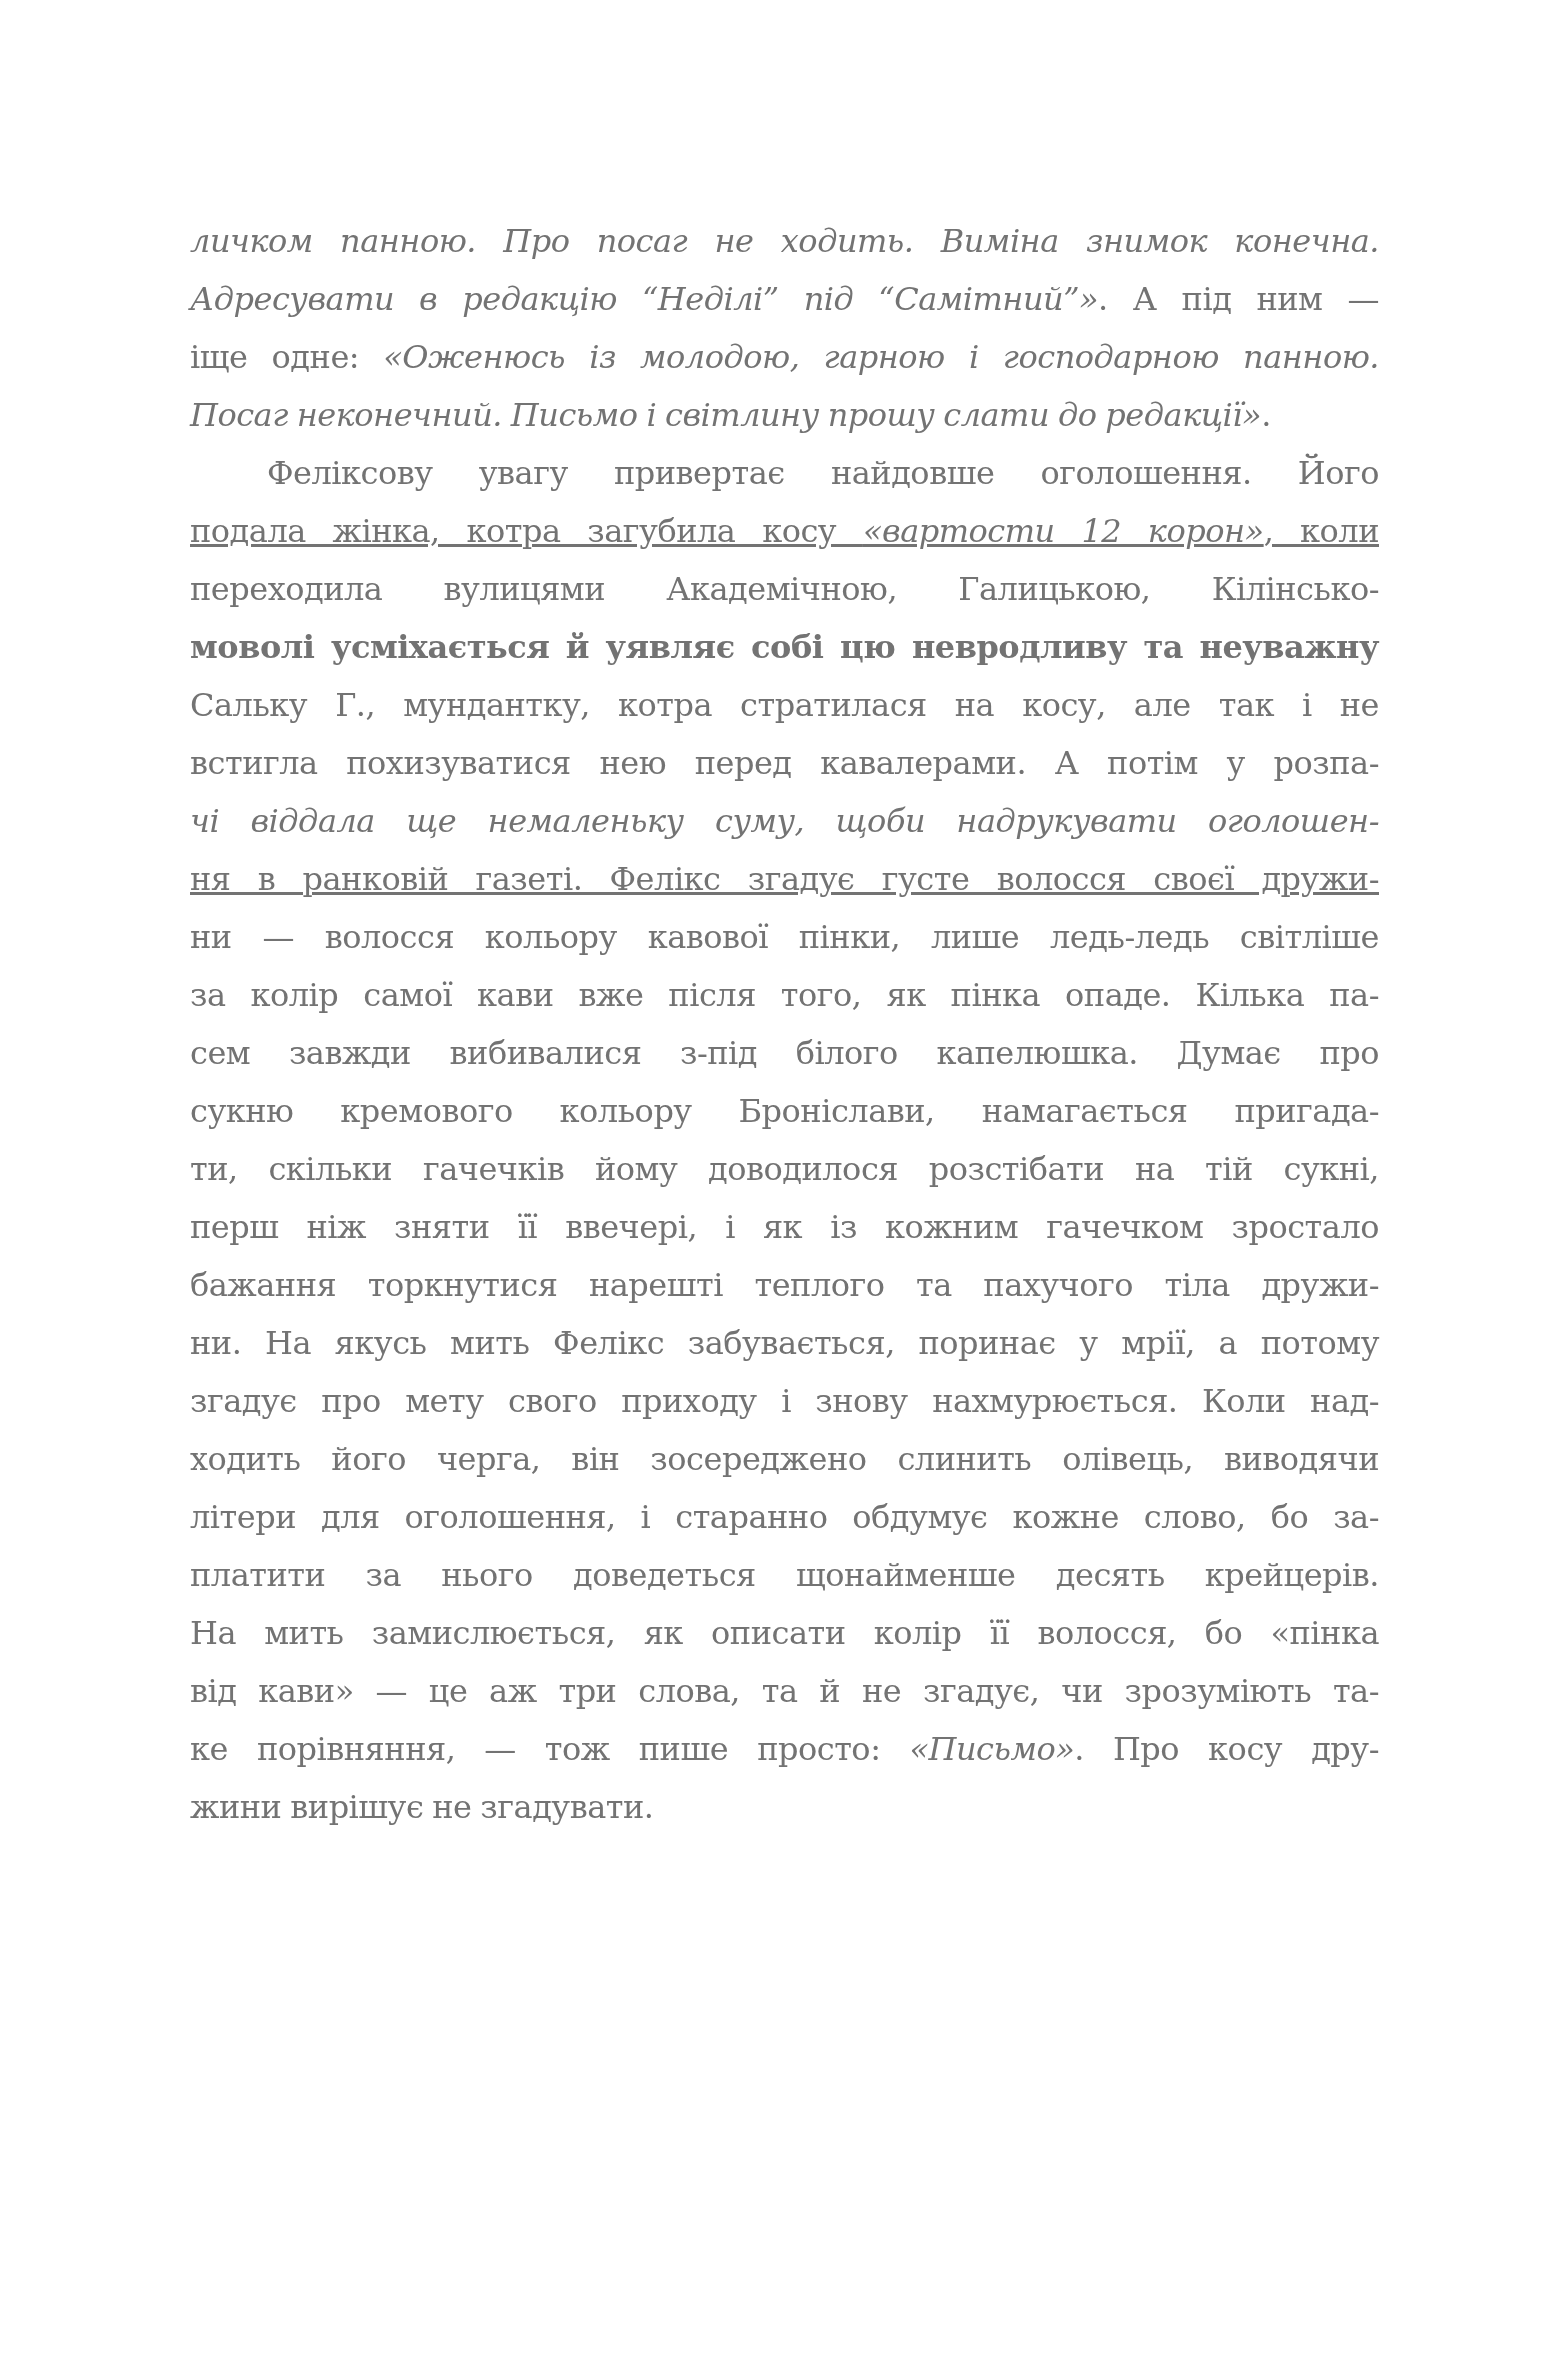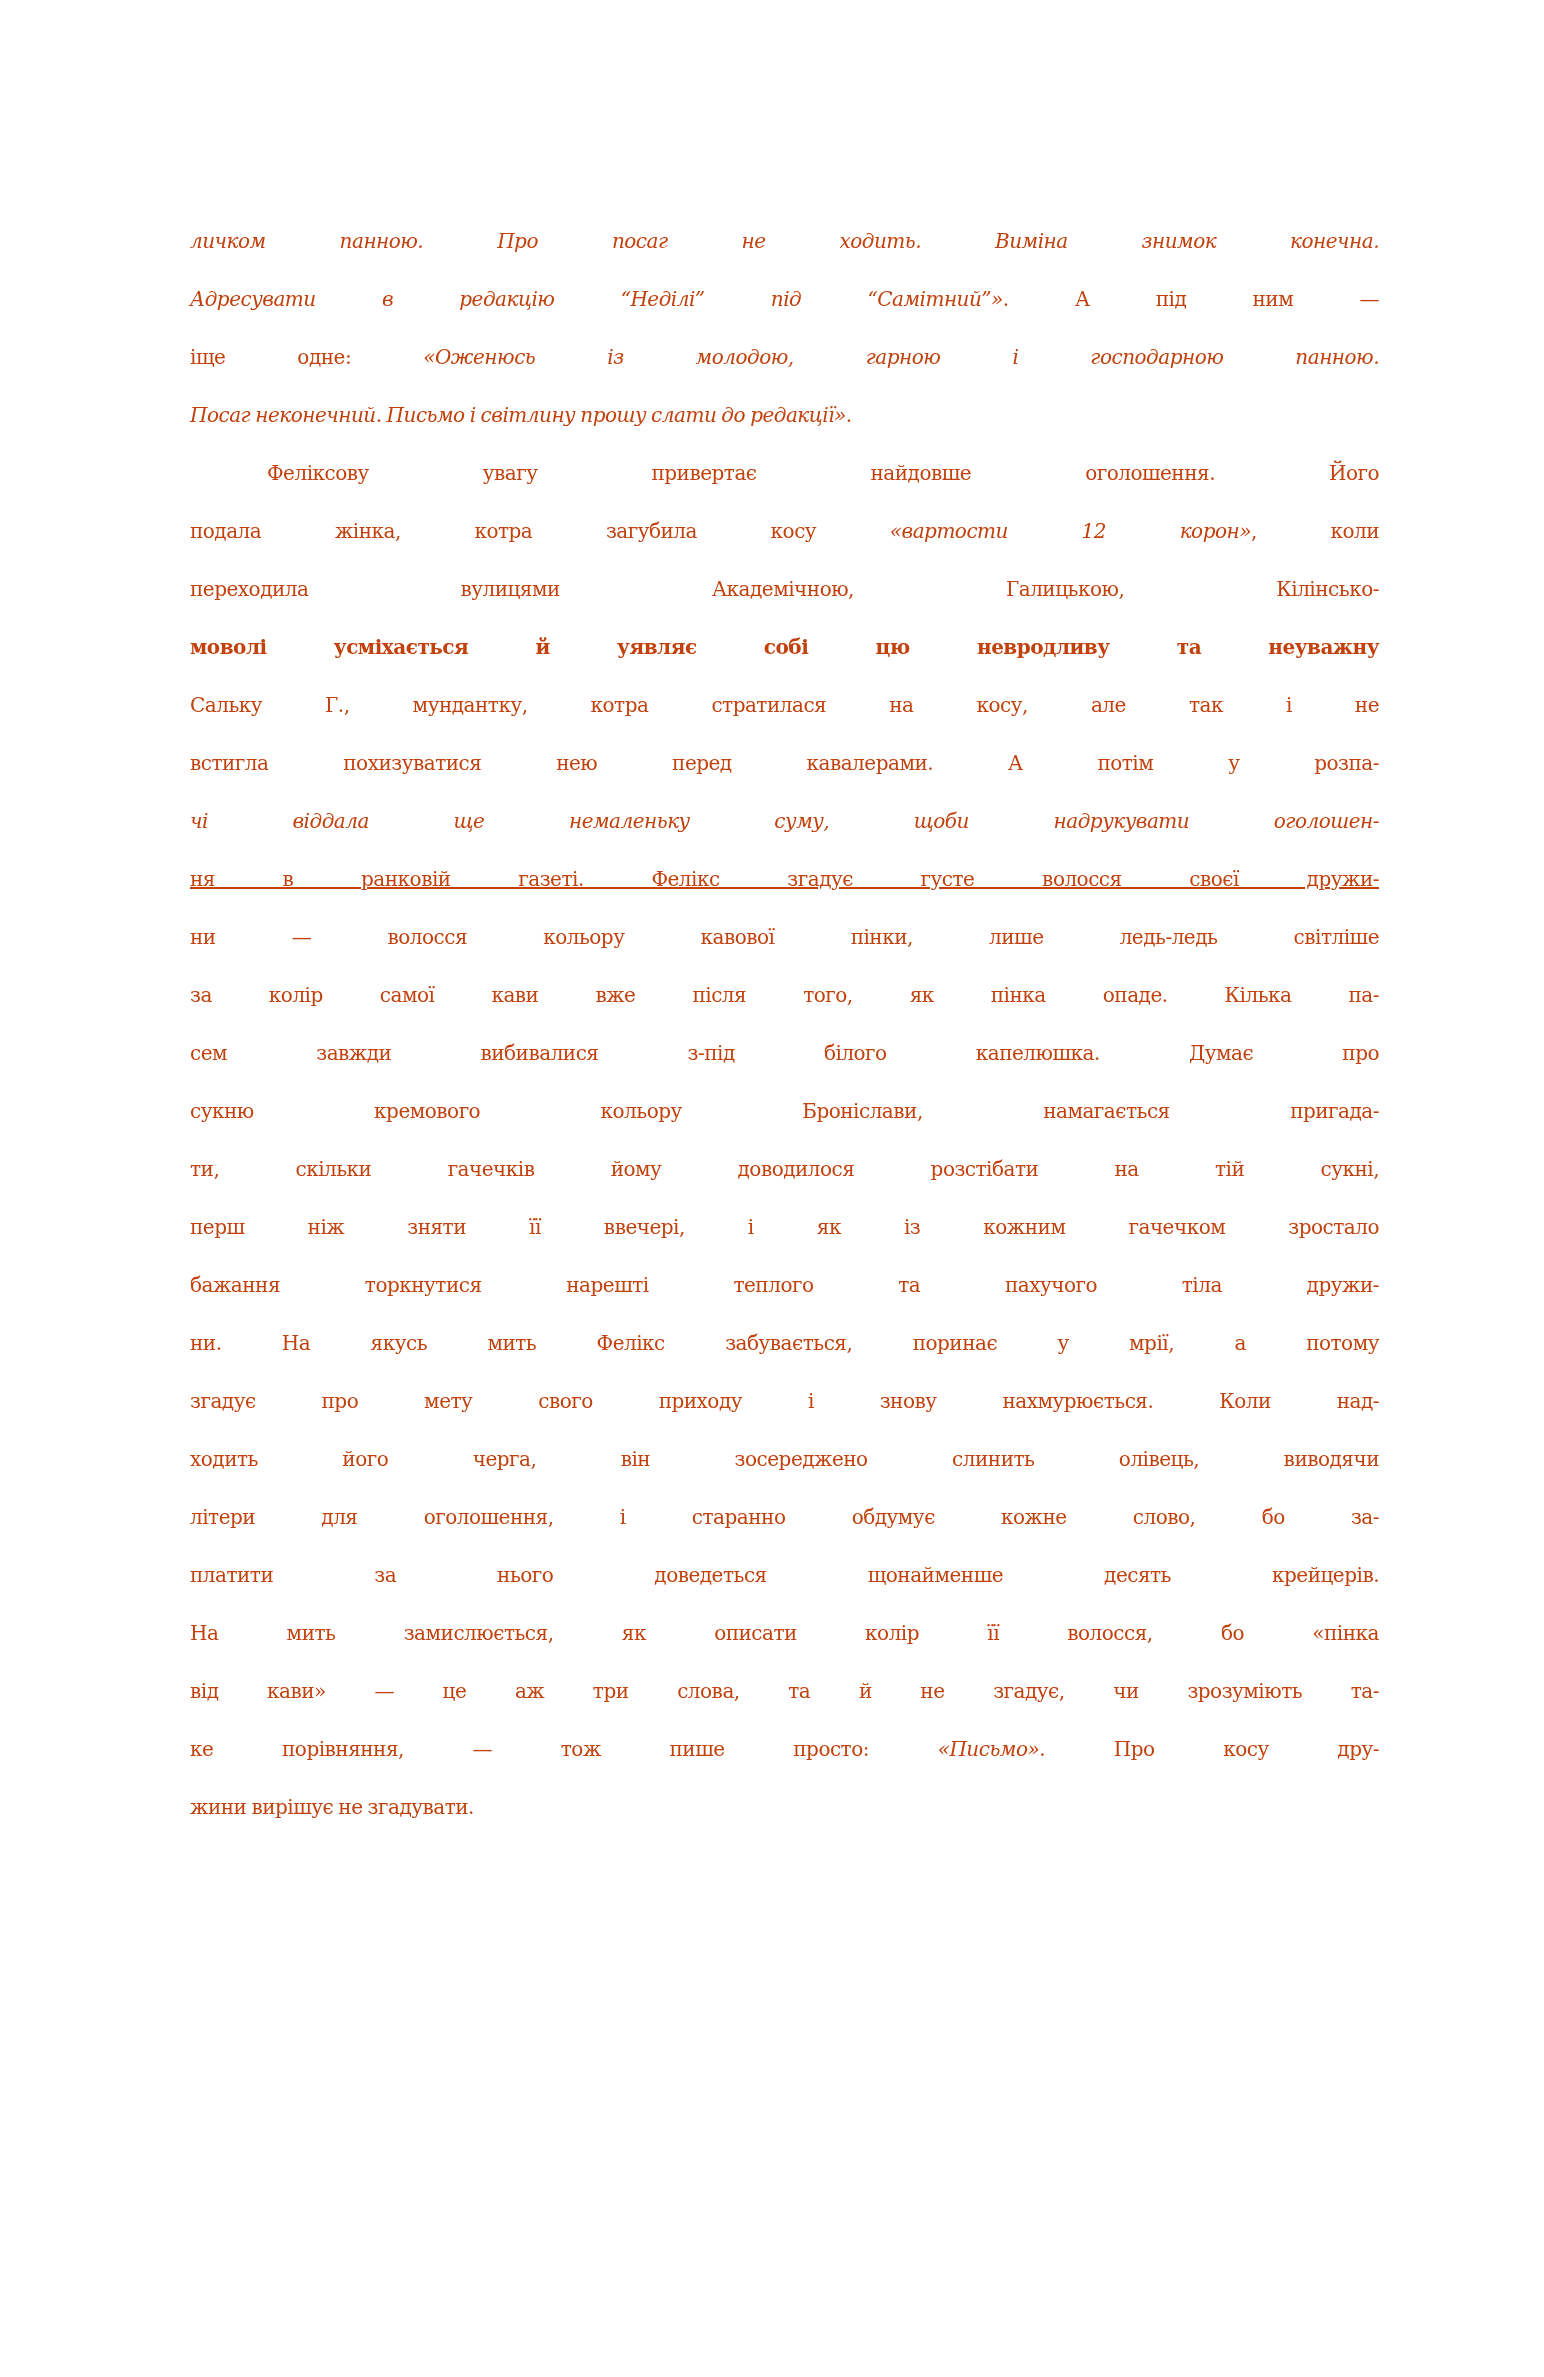--- a/index.html
+++ b/index.html
@@ -3,22 +3,22 @@
 <meta charset="utf-8">
 <style>
   html, body { margin: 0; padding: 0; background: #ffffff; }
   body { width: 1545px; height: 2377px; position: relative; overflow: hidden; }
   .page {
     position: absolute;
     left: 190px;
     top: 212px;
     width: 1189px;
     font-family: "DejaVu Serif", "Liberation Serif", serif;
-    font-size: 20px;
-    color: #c2410c;
+    font-size: 32px;
+    color: #737373;
   }
   .line {
     display: block;
     height: 58px;
     line-height: 58px;
     white-space: nowrap;
     text-align: justify;
     text-align-last: justify;
     letter-spacing: -0.5px;
     word-spacing: -0.8px;
@@ -32,21 +32,21 @@
 
 <div class="page" id="page">
     <div>
       <span class="line" style="white-space: nowrap;"><span style="word-spacing: calc(-0.8px);"><span class="it">личком панною. Про посаг не ходить. Виміна знимок конечна.</span></span></span>
       <span class="line" style="white-space: nowrap;"><span style="word-spacing: calc(-0.8px);"><span class="it">Адресувати в редакцію “Неділі” під “Самітний”»</span><span>. А під ним —</span></span></span>
       <span class="line" style="white-space: nowrap;"><span style="word-spacing: calc(-0.8px);"><span>іще одне: </span><span class="it">«Оженюсь із молодою, гарною і господарною панною.</span></span></span>
       <span class="line last" style="white-space: nowrap;"><span><span class="it">Посаг неконечний. Письмо і світлину прошу слати до редакції»</span><span>.</span></span></span>
     </div>
     <div>
       <span class="line indent" style="white-space: nowrap;"><span style="word-spacing: calc(-0.8px);"><span>Феліксову увагу привертає найдовше оголошення. Його</span></span></span>
-      <span class="line" style="white-space: nowrap;"><span style="word-spacing: calc(-0.8px);"><span>подала жінка, котра загубила косу </span><span class="it">«вартости 12 корон»</span><span>, коли</span></span></span>
+      <span class="line" style="white-space: nowrap;"><span style="word-spacing: calc(-0.8px); text-decoration: underline;"><span>подала жінка, котра загубила косу </span><span class="it">«вартости 12 корон»</span><span>, коли</span></span></span>
       <span class="line" style="white-space: nowrap;"><span style="word-spacing: calc(-0.8px);"><span>переходила вулицями Академічною, Галицькою, Кілінсько-</span></span></span>
       <span class="line" style="white-space: nowrap;"><span style="word-spacing: calc(-0.8px); font-weight: bold;"><span>моволі усміхається й уявляє собі цю невродливу та неуважну</span></span></span>
       <span class="line" style="white-space: nowrap;"><span style="word-spacing: calc(-0.8px);"><span>Сальку Г., мундантку, котра стратилася на косу, але так і не</span></span></span>
       <span class="line" style="white-space: nowrap;"><span style="word-spacing: calc(-0.8px);"><span>встигла похизуватися нею перед кавалерами. А потім у розпа-</span></span></span>
       <span class="line" style="white-space: nowrap;"><span style="word-spacing: calc(-0.8px); font-style: italic;"><span>чі віддала ще немаленьку суму, щоби надрукувати оголошен-</span></span></span>
       <span class="line" style="white-space: nowrap; text-decoration: underline;"><span style="word-spacing: calc(-0.8px);"><span>ня в ранковій газеті. Фелікс згадує густе волосся своєї дружи-</span></span></span>
       <span class="line" style="white-space: nowrap;"><span style="word-spacing: calc(-0.8px);"><span>ни — волосся кольору кавової пінки, лише ледь-ледь світліше</span></span></span>
       <span class="line" style="white-space: nowrap;"><span style="word-spacing: calc(-0.8px);"><span>за колір самої кави вже після того, як пінка опаде. Кілька па-</span></span></span>
       <span class="line" style="white-space: nowrap;"><span style="word-spacing: calc(-0.8px);"><span>сем завжди вибивалися з-під білого капелюшка. Думає про</span></span></span>
       <span class="line" style="white-space: nowrap;"><span style="word-spacing: calc(-0.8px);"><span>сукню кремового кольору Броніслави, намагається пригада-</span></span></span>

